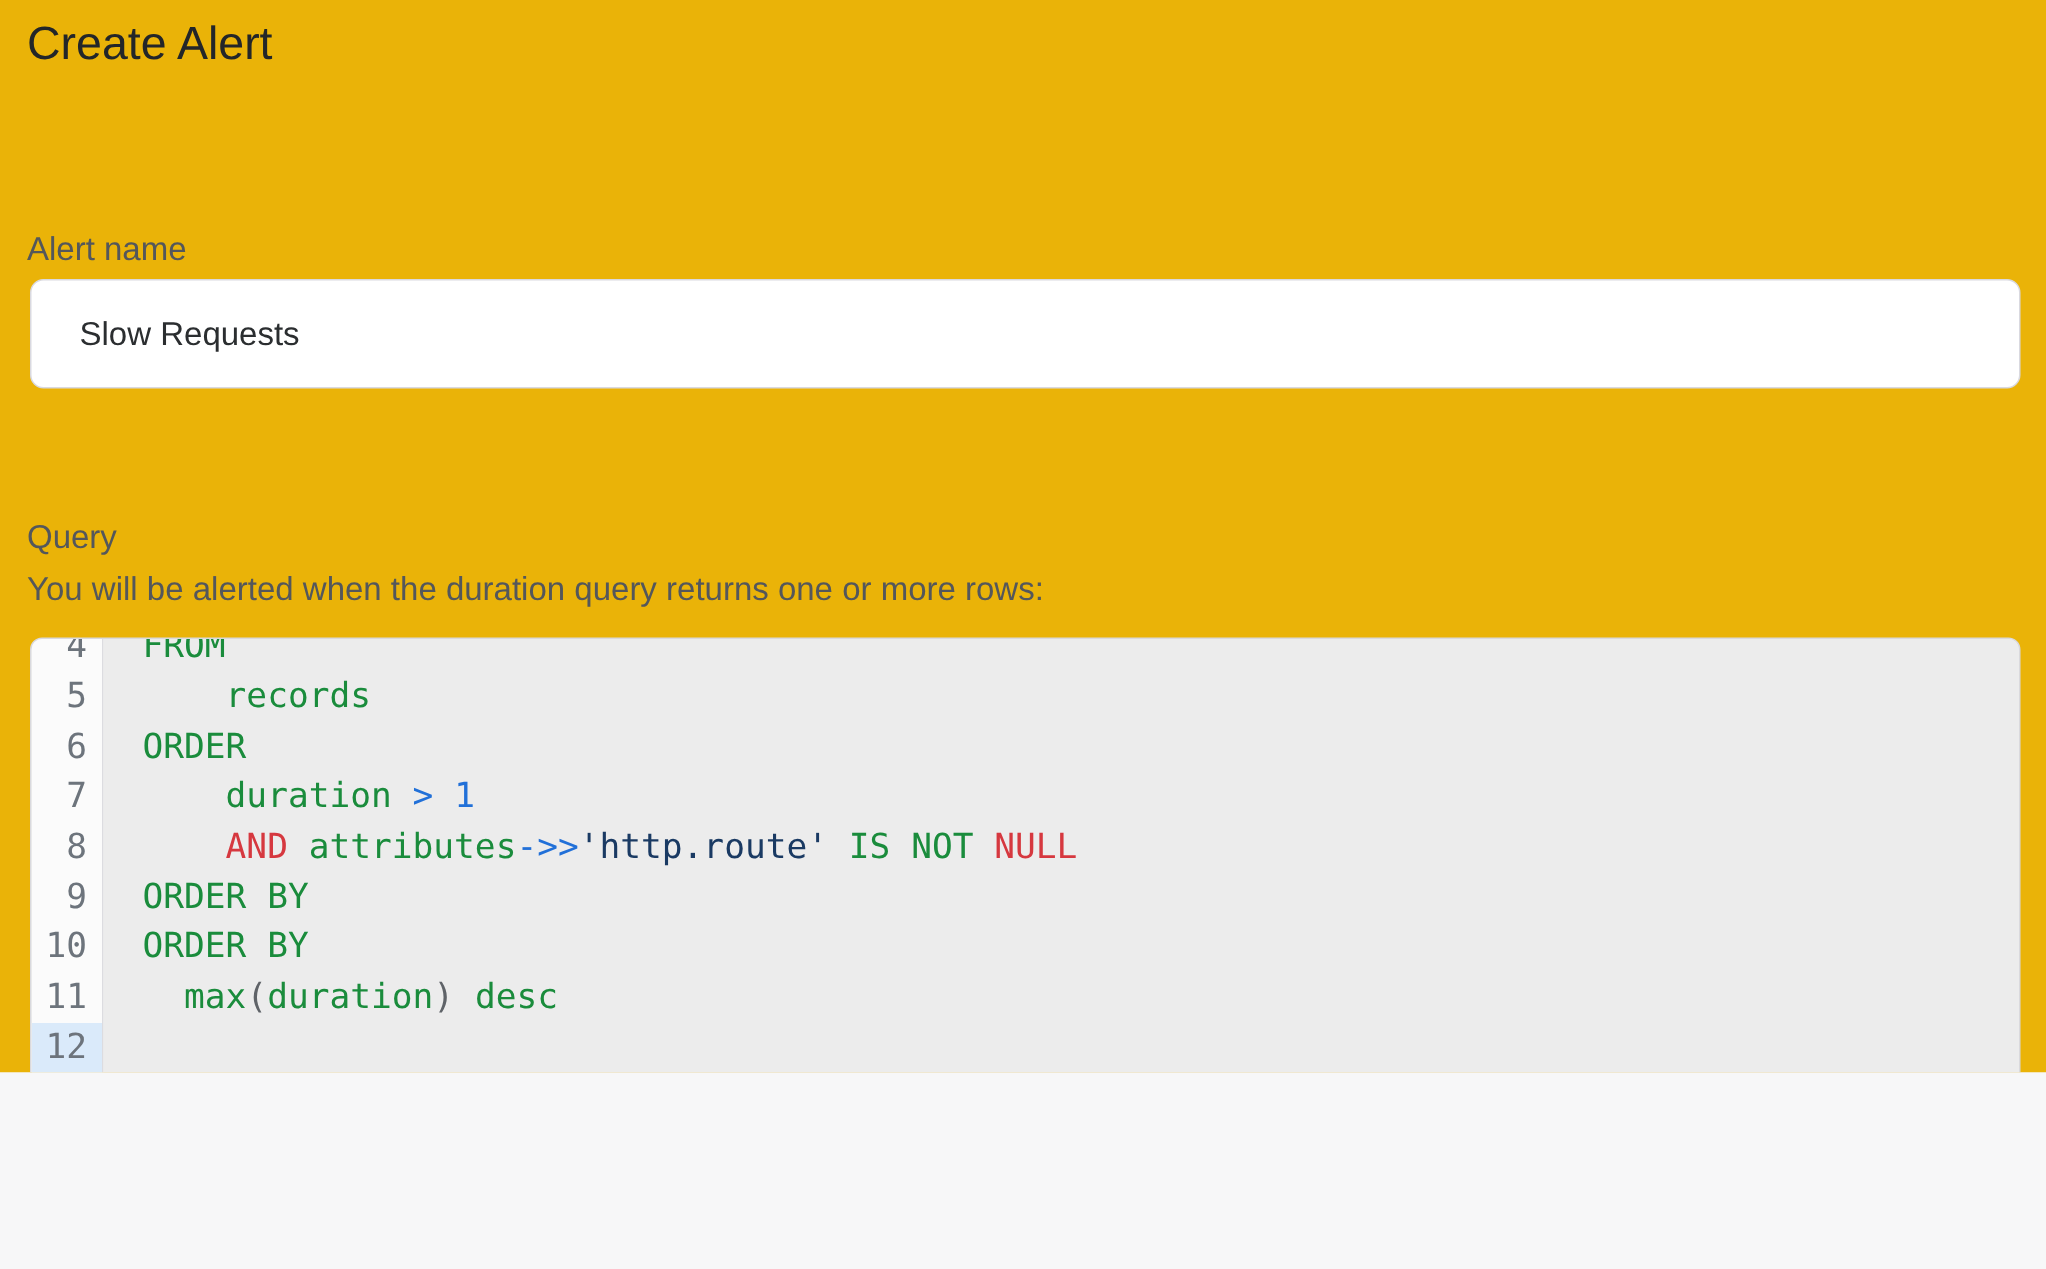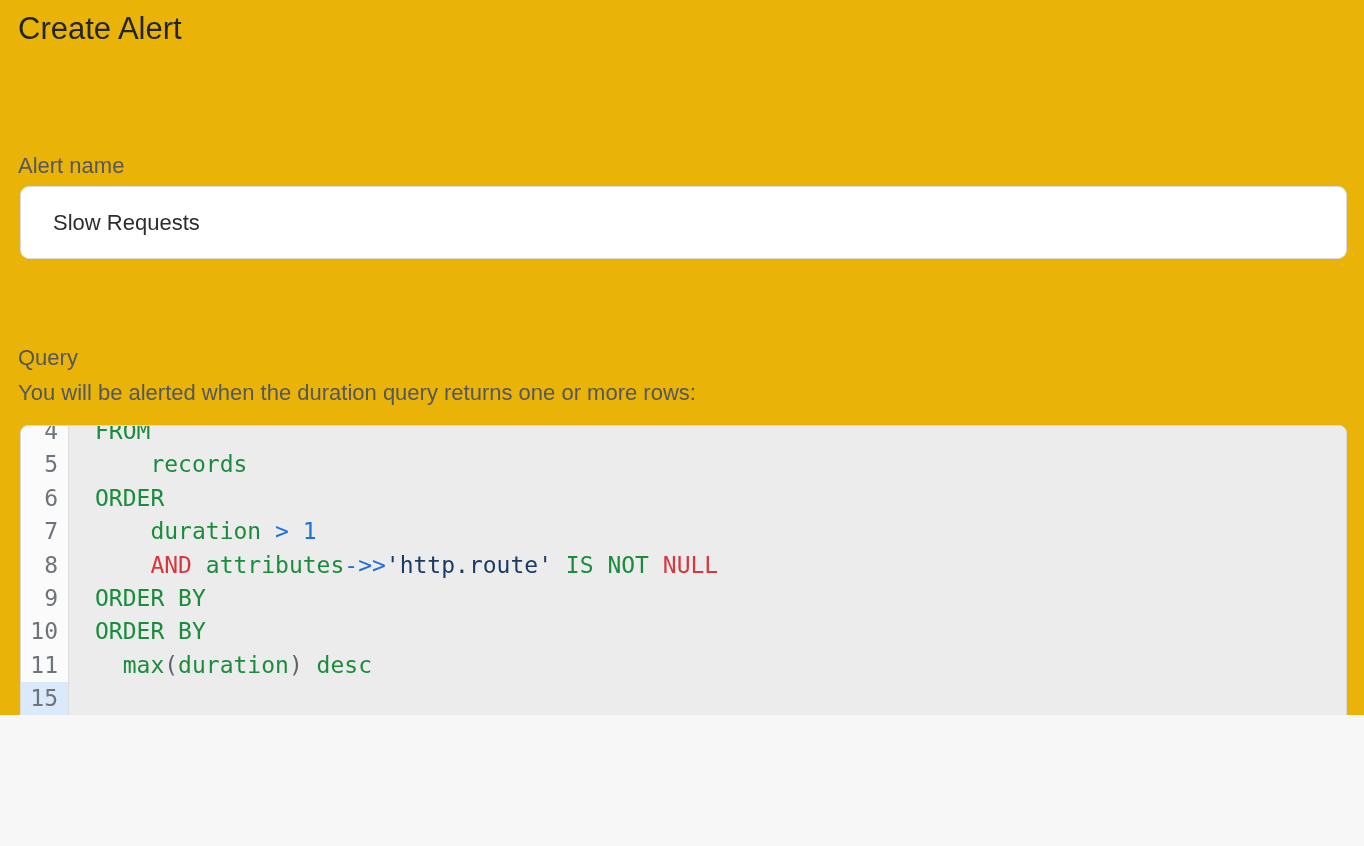--- a/index.html
+++ b/index.html
@@ -142,21 +142,21 @@
     <div class="gutter">
       <div class="gutter-inner" id="gutter-inner">
           <div class="gutter-cell">4</div>
           <div class="gutter-cell">5</div>
           <div class="gutter-cell">6</div>
           <div class="gutter-cell">7</div>
           <div class="gutter-cell">8</div>
           <div class="gutter-cell">9</div>
           <div class="gutter-cell">10</div>
           <div class="gutter-cell">11</div>
-          <div class="gutter-cell active">15</div>
+          <div class="gutter-cell active">12</div>
         </div>
     </div>
     <div class="code-area">
       <div class="code-inner" id="code-inner">
           <div class="code-line"><span class="tok-keyword">FROM</span></div>
           <div class="code-line"><span class="tok-text">    </span><span class="tok-identifier">records</span></div>
           <div class="code-line"><span class="tok-keyword">ORDER</span></div>
           <div class="code-line"><span class="tok-text">    </span><span class="tok-identifier">duration</span><span class="tok-text"> </span><span class="tok-operator">&gt;</span><span class="tok-text"> </span><span class="tok-number">1</span></div>
           <div class="code-line"><span class="tok-text">    </span><span class="tok-atom">AND</span><span class="tok-text"> </span><span class="tok-identifier">attributes</span><span class="tok-operator">-&gt;&gt;</span><span class="tok-string">'http.route'</span><span class="tok-text"> </span><span class="tok-keyword">IS</span><span class="tok-text"> </span><span class="tok-keyword">NOT</span><span class="tok-text"> </span><span class="tok-atom">NULL</span></div>
           <div class="code-line"><span class="tok-keyword">ORDER</span><span class="tok-text"> </span><span class="tok-keyword">BY</span></div>

